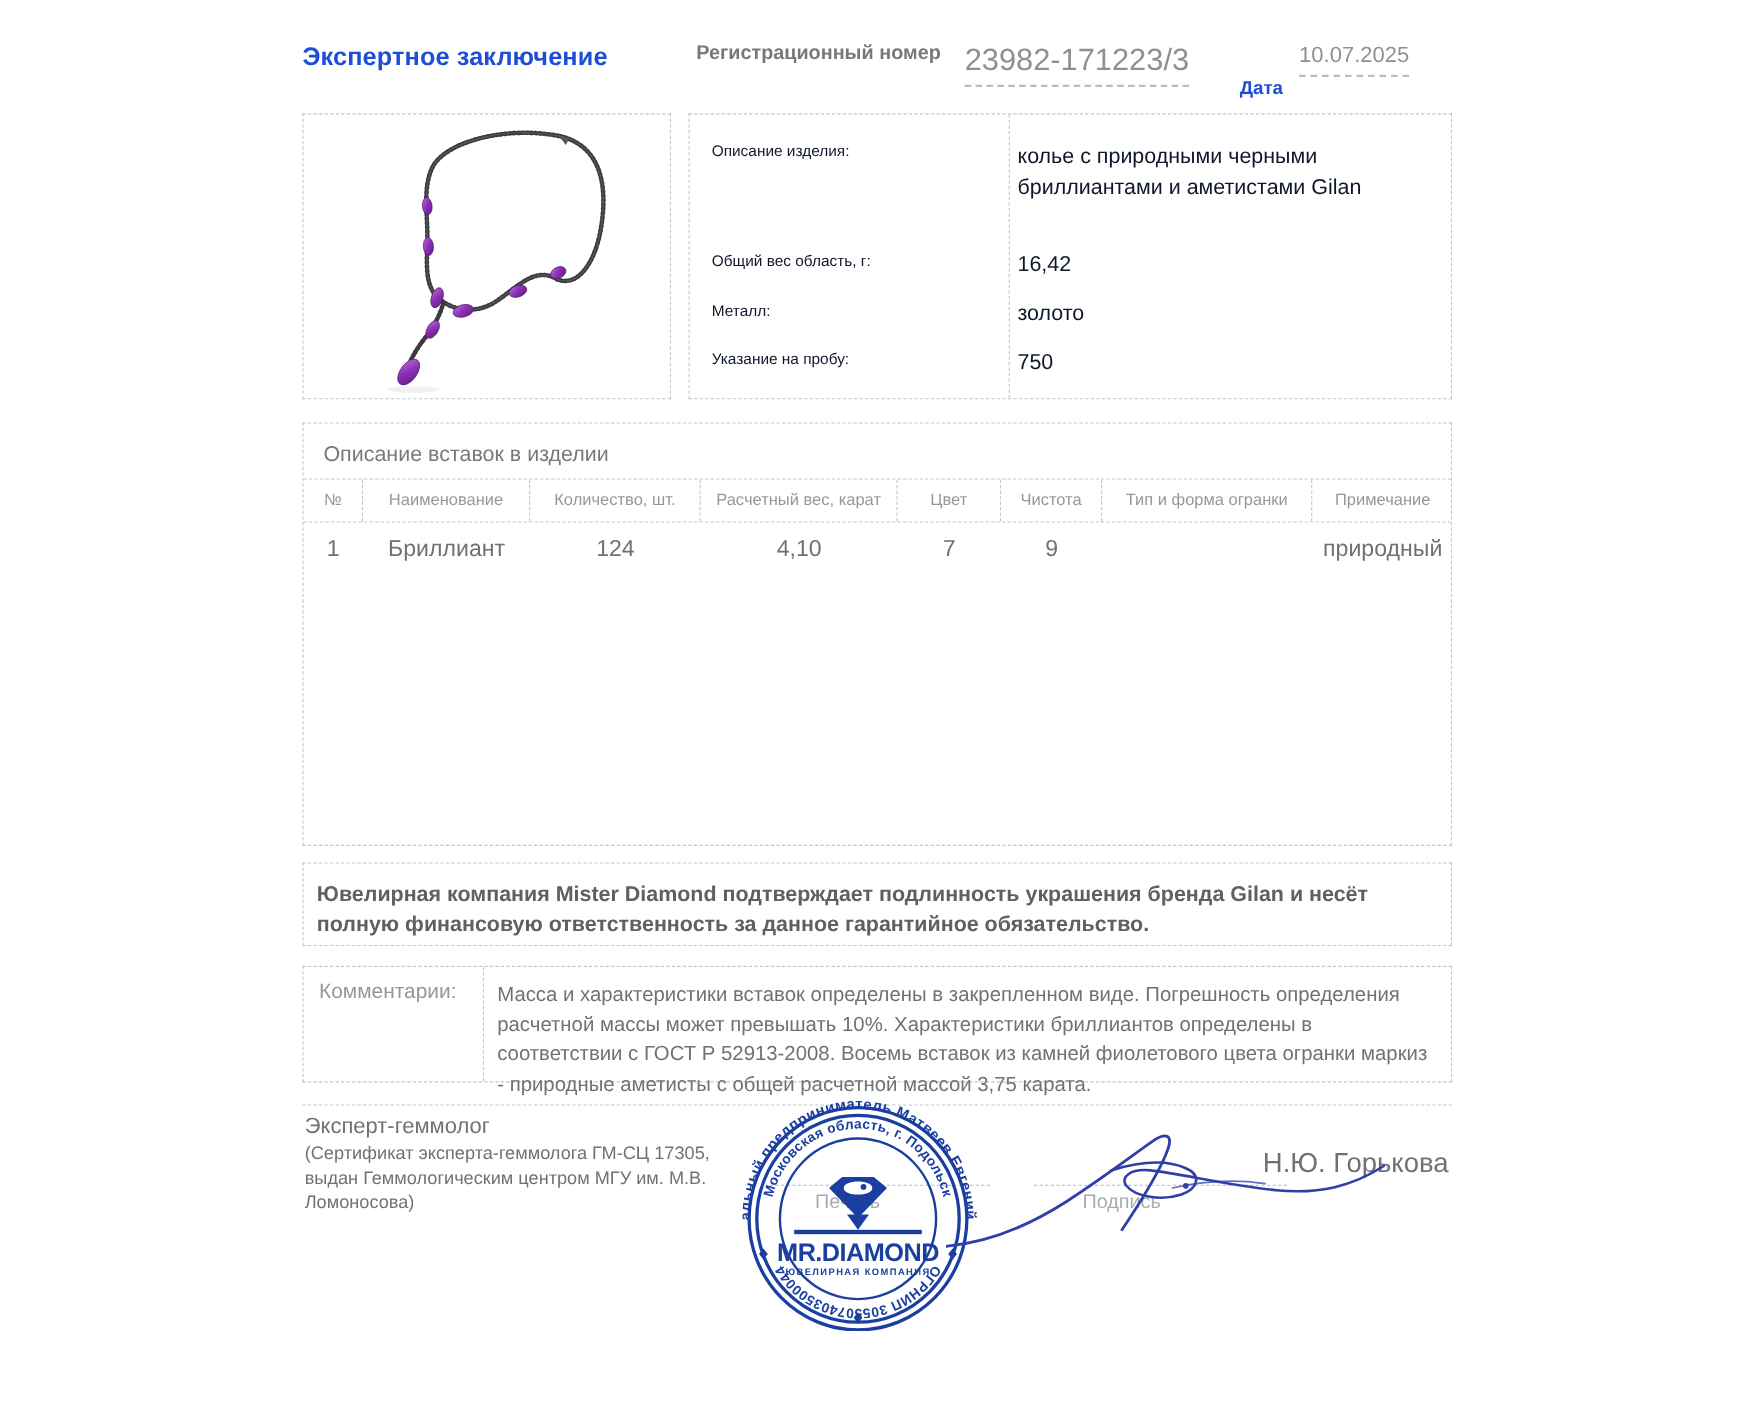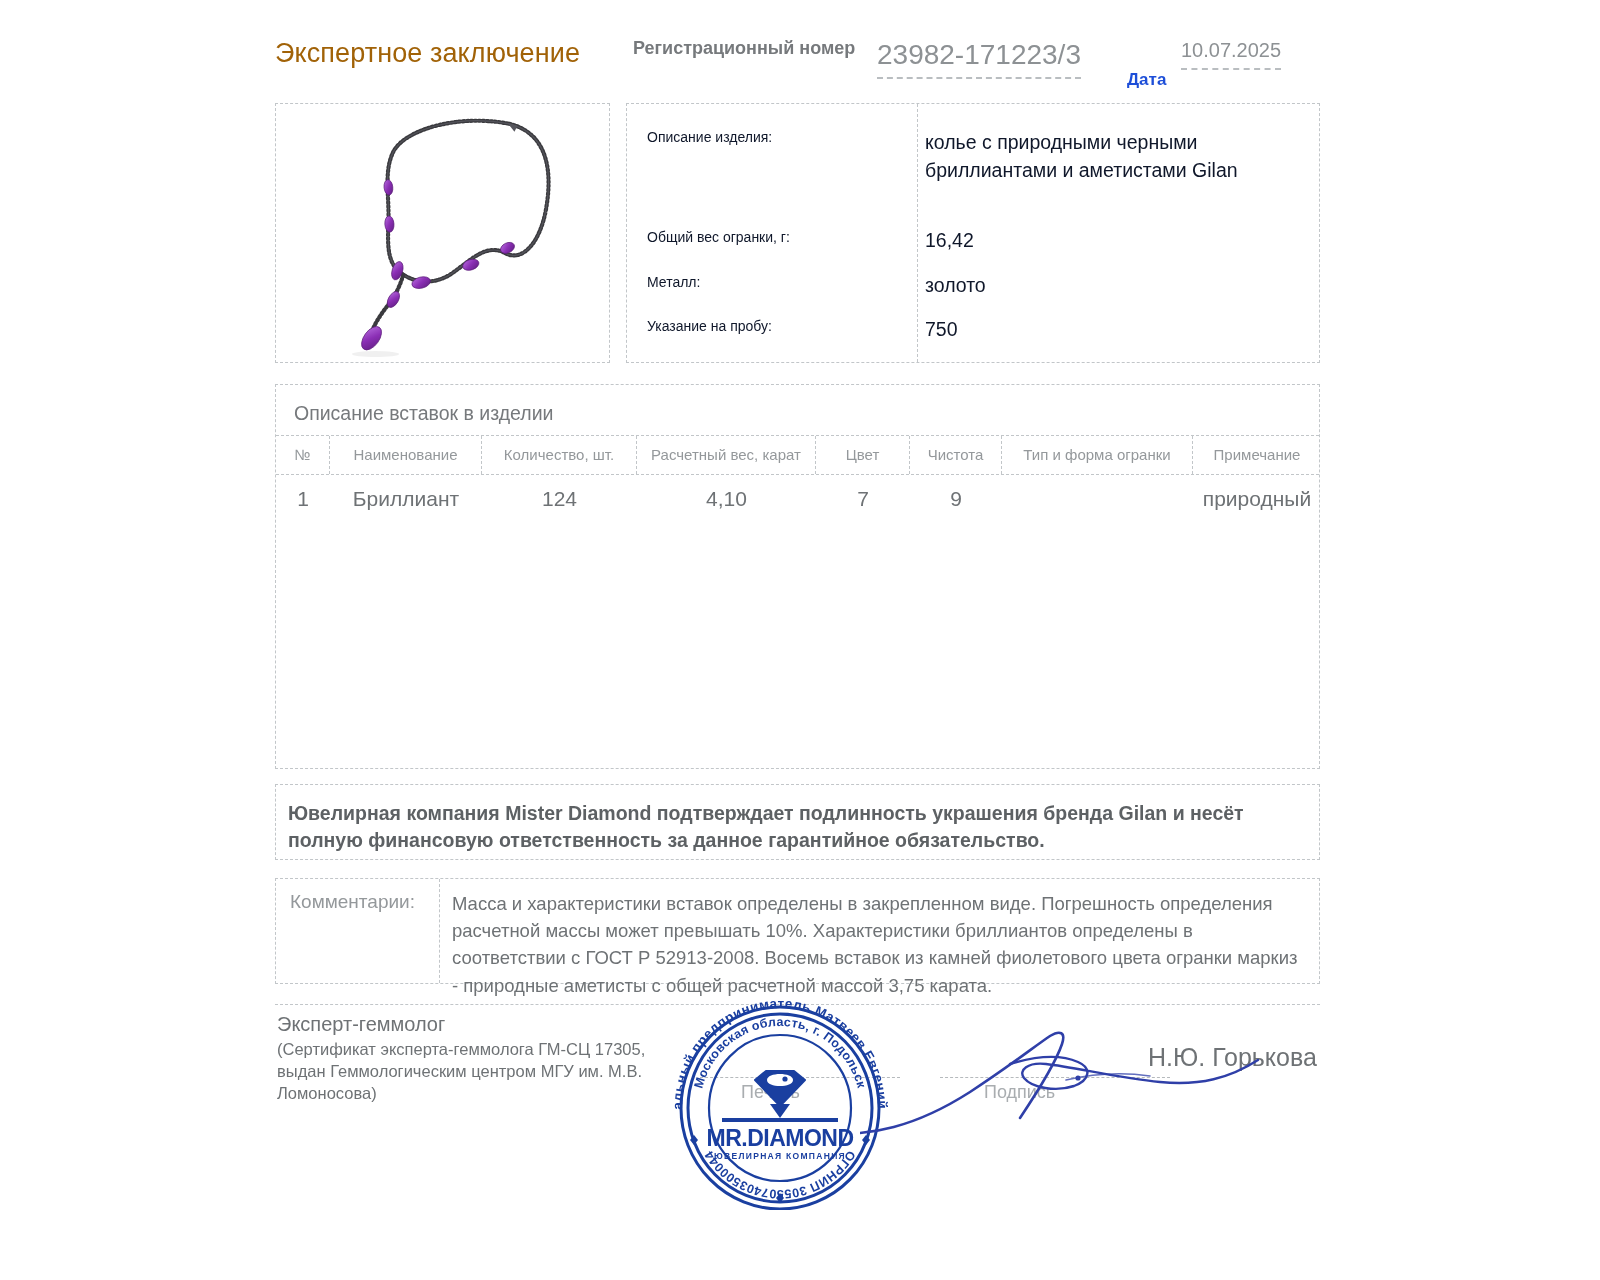--- a/index.html
+++ b/index.html
@@ -10,21 +10,21 @@
     font-family:"Liberation Sans","DejaVu Sans",sans-serif;
     color:#6e7376;
     -webkit-font-smoothing:antialiased;
     overflow:hidden;
     position:relative;
   }
   .page{position:absolute;left:0;top:0;width:1600px;height:1280px;}
 
   
   .header{position:absolute;left:275px;top:38px;width:1045px;height:34px;}
-  .hdr-title{position:absolute;left:0;top:0;font-size:27px;font-weight:normal;color:#a16207;letter-spacing:.1px;white-space:nowrap;}
+  .hdr-title{position:absolute;left:0;top:0;font-size:23px;font-weight:bold;color:#1d4ed8;letter-spacing:.1px;white-space:nowrap;}
   .hdr-reg-label{position:absolute;left:358px;top:0;font-size:18px;font-weight:bold;color:#76797c;white-space:nowrap;}
   .hdr-reg-value{position:absolute;left:602px;top:1px;font-size:28px;font-weight:normal;color:#8d9194;white-space:nowrap;
       border-bottom:2px dashed #b9bdc0;padding-bottom:6px;}
   .hdr-date-label{position:absolute;left:852px;top:0;font-size:17px;font-weight:bold;color:#1d4ed8;white-space:nowrap;margin-top:32px;}
   .hdr-date-value{position:absolute;left:906px;top:1px;font-size:20px;font-weight:normal;color:#8d9194;white-space:nowrap;
       border-bottom:2px dashed #b9bdc0;padding-bottom:6px;}
 
   
   .dframe{position:absolute;border:1.5px dashed #c2c6c9;box-sizing:border-box;background:#fff;}
 
@@ -130,21 +130,21 @@
       <ellipse cx="100" cy="252" rx="24" ry="3" fill="#000" opacity=".06"></ellipse>
     </svg>
   </div>
 
   <div class="dframe info-box">
     <div class="info-divider"></div>
 
     <div class="info-row" style="top:25px">Описание изделия:</div>
     <div class="info-val multi" style="top:25px">колье с природными черными бриллиантами и аметистами Gilan</div>
 
-    <div class="info-row" style="top:125px">Общий вес огранки, г:</div>
+    <div class="info-row" style="top:125px">Общий вес область, г:</div>
     <div class="info-val" style="top:125px">16,42</div>
 
     <div class="info-row" style="top:170px">Металл:</div>
     <div class="info-val" style="top:170px">золото</div>
 
     <div class="info-row" style="top:214px">Указание на пробу:</div>
     <div class="info-val" style="top:214px">750</div>
   </div>
 
   <div class="dframe inserts-box">

